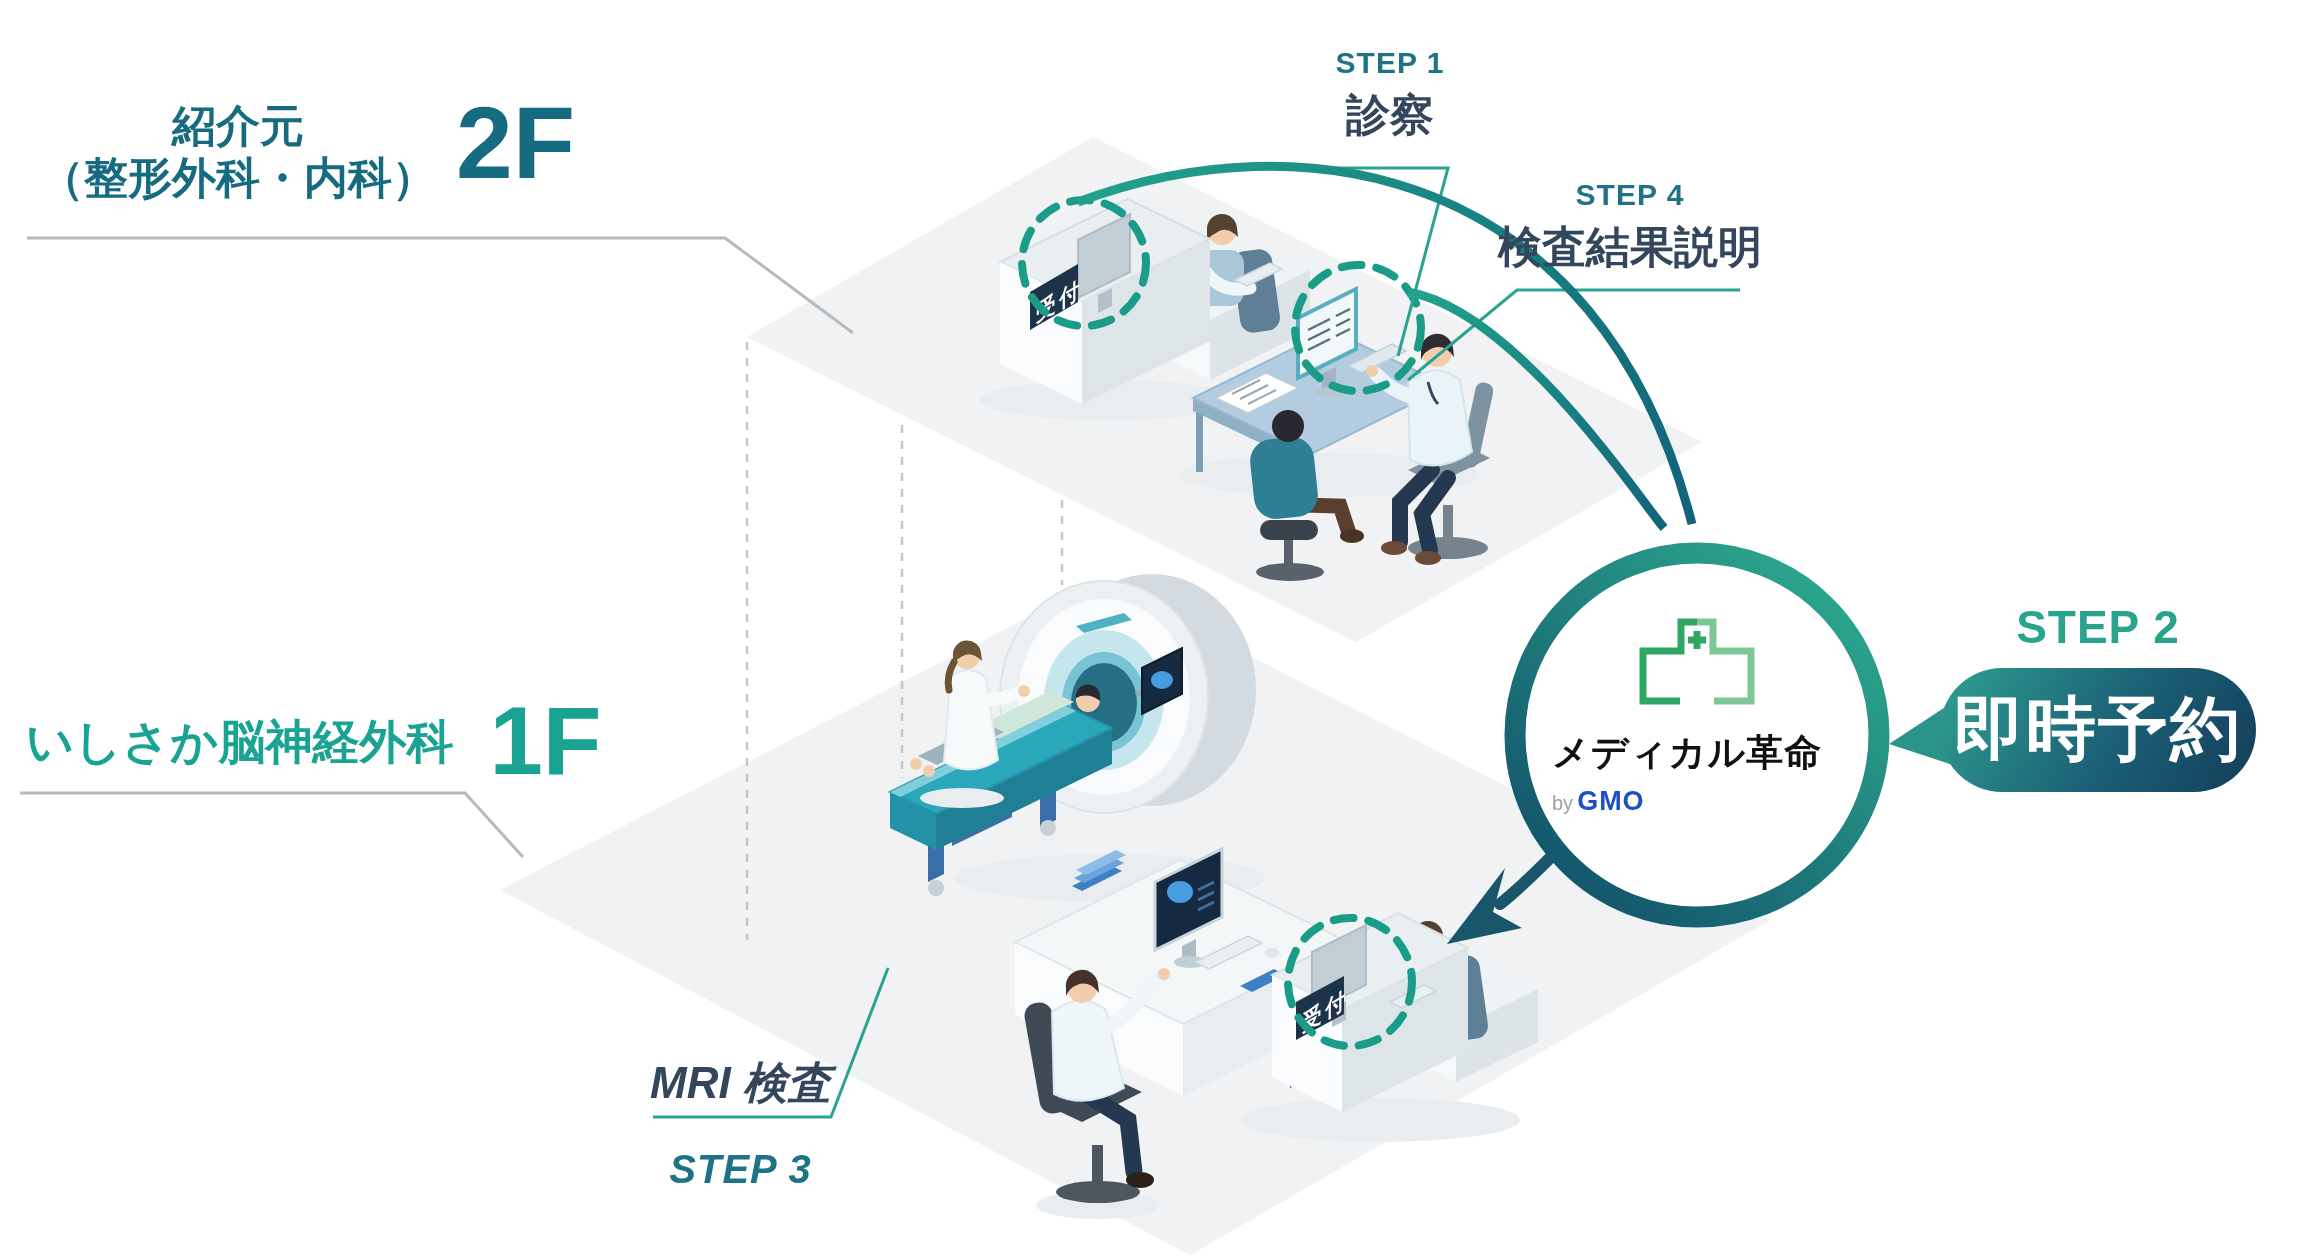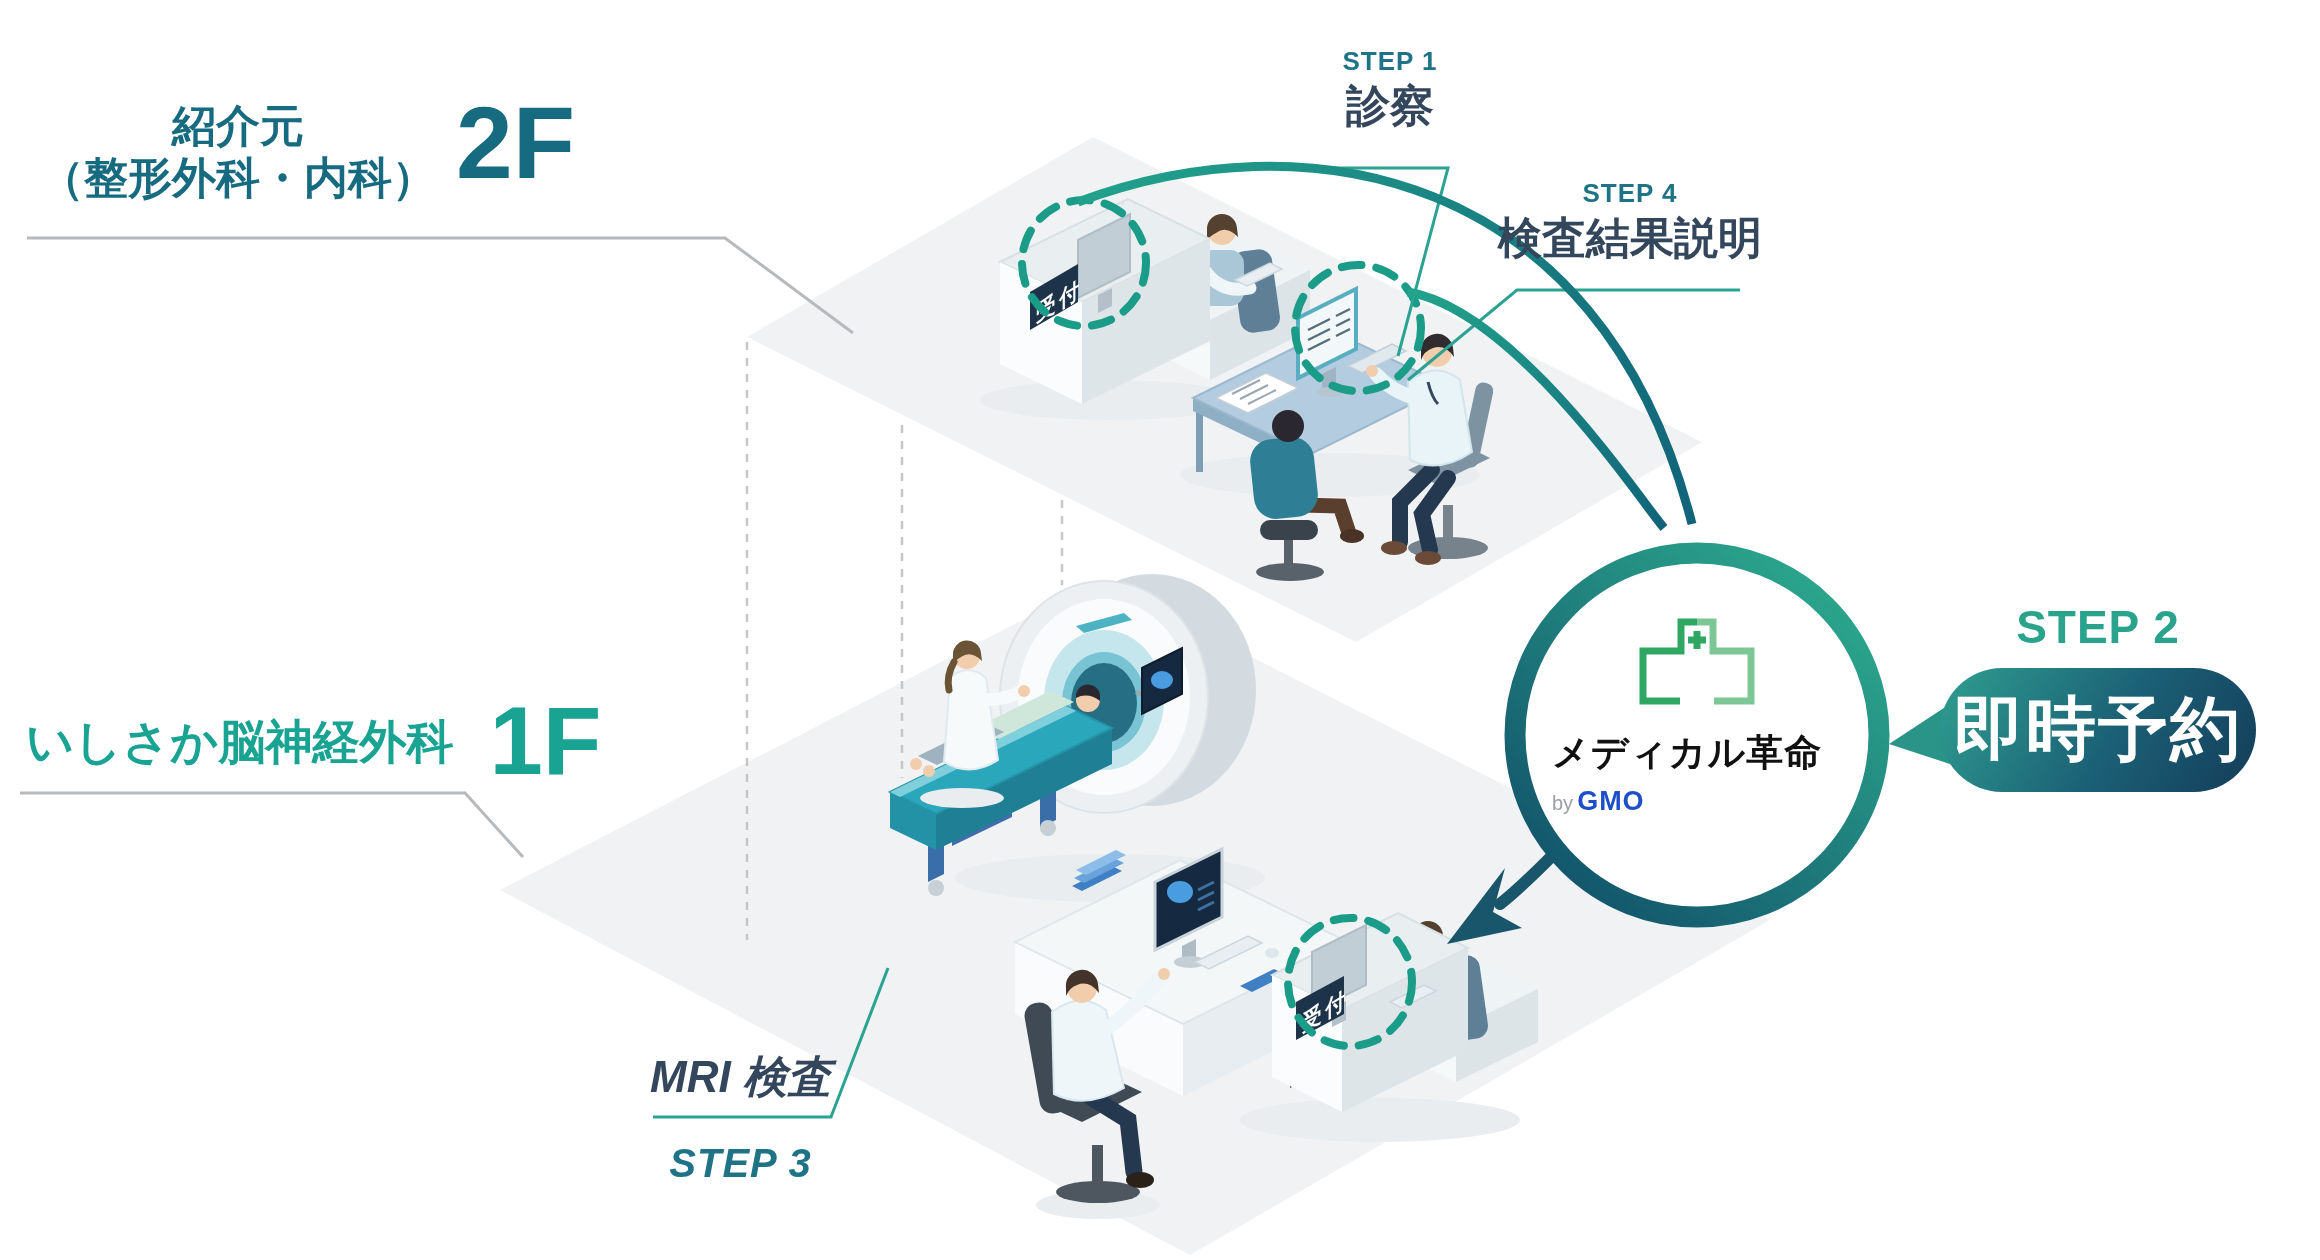--- a/index.html
+++ b/index.html
@@ -8,22 +8,22 @@
   .canvas svg{position:absolute;left:0;top:0;}
   .lbl{position:absolute;}
   
   .f2-wrap{left:40px;top:100px;display:flex;align-items:flex-start;gap:20px;color:#176b80;}
   .f2-jp{text-align:center;font-weight:700;font-size:44px;line-height:1.18;}
   .f2-badge{font-size:102px;font-weight:700;line-height:.85;}
   .f1-wrap{left:26px;top:700px;display:flex;align-items:flex-end;gap:36px;color:#18a392;}
   .f1-name{font-weight:700;font-size:47px;margin-bottom:8px;}
   .f1-badge{font-size:96px;font-weight:700;line-height:.85;}
   
-  .step-num{font-weight:700;font-size:26px;color:#1e7486;letter-spacing:1px;}
-  .step-title{font-weight:700;font-size:44px;color:#33465c;margin-top:0;}
+  .step-num{font-weight:700;font-size:30px;color:#1e7486;letter-spacing:1px;}
+  .step-title{font-weight:700;font-size:44px;color:#33465c;margin-top:6px;}
   .s1{left:1290px;top:46px;width:200px;text-align:center;}
   .s4{left:1492px;top:178px;width:276px;text-align:center;}
   .s3{left:628px;top:1048px;width:225px;text-align:center;font-style:italic;}
   .s3 .step-num{margin-top:34px;font-size:40px;}
   .s2{left:1940px;top:600px;width:316px;text-align:center;}
   .s2 .step-num{font-size:46px;color:#2aa38d;}
   .bubble{margin-top:14px;height:124px;border-radius:64px;
           background:linear-gradient(120deg,#2f9f90 0%,#1b6076 55%,#143d59 100%);
           display:flex;align-items:center;justify-content:center;
           color:#ffffff;font-weight:700;font-size:70px;letter-spacing:2px;}

